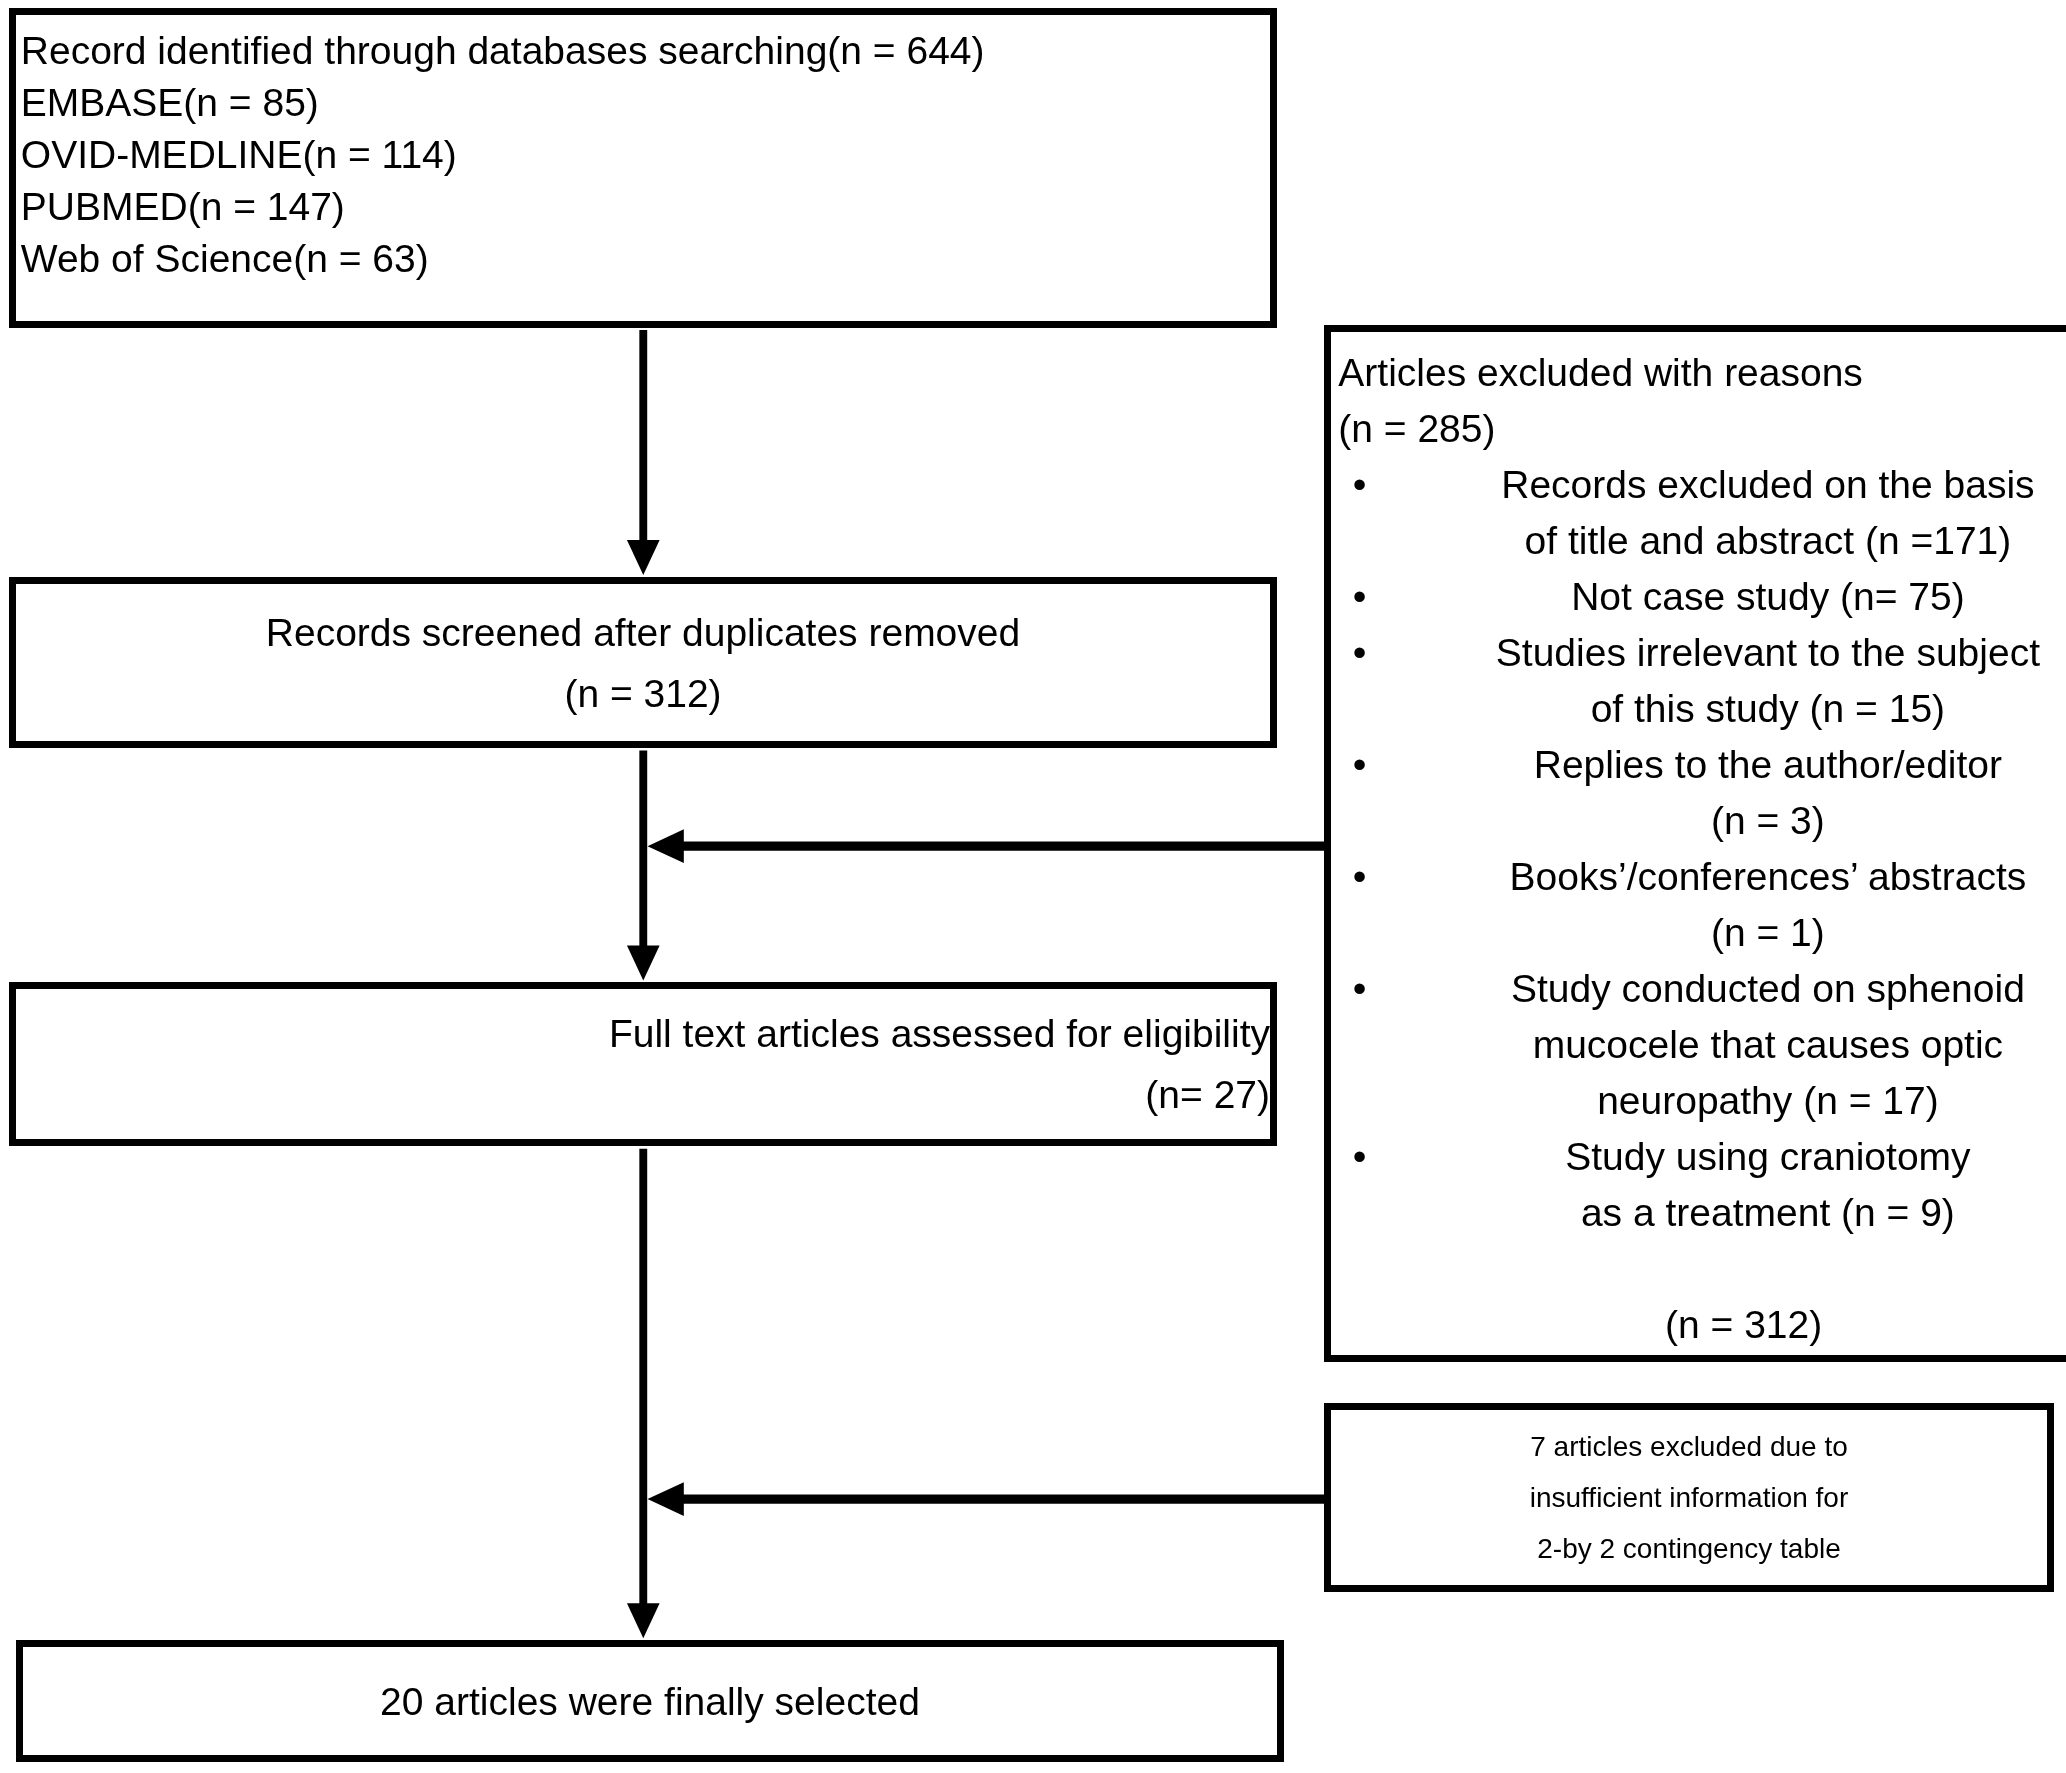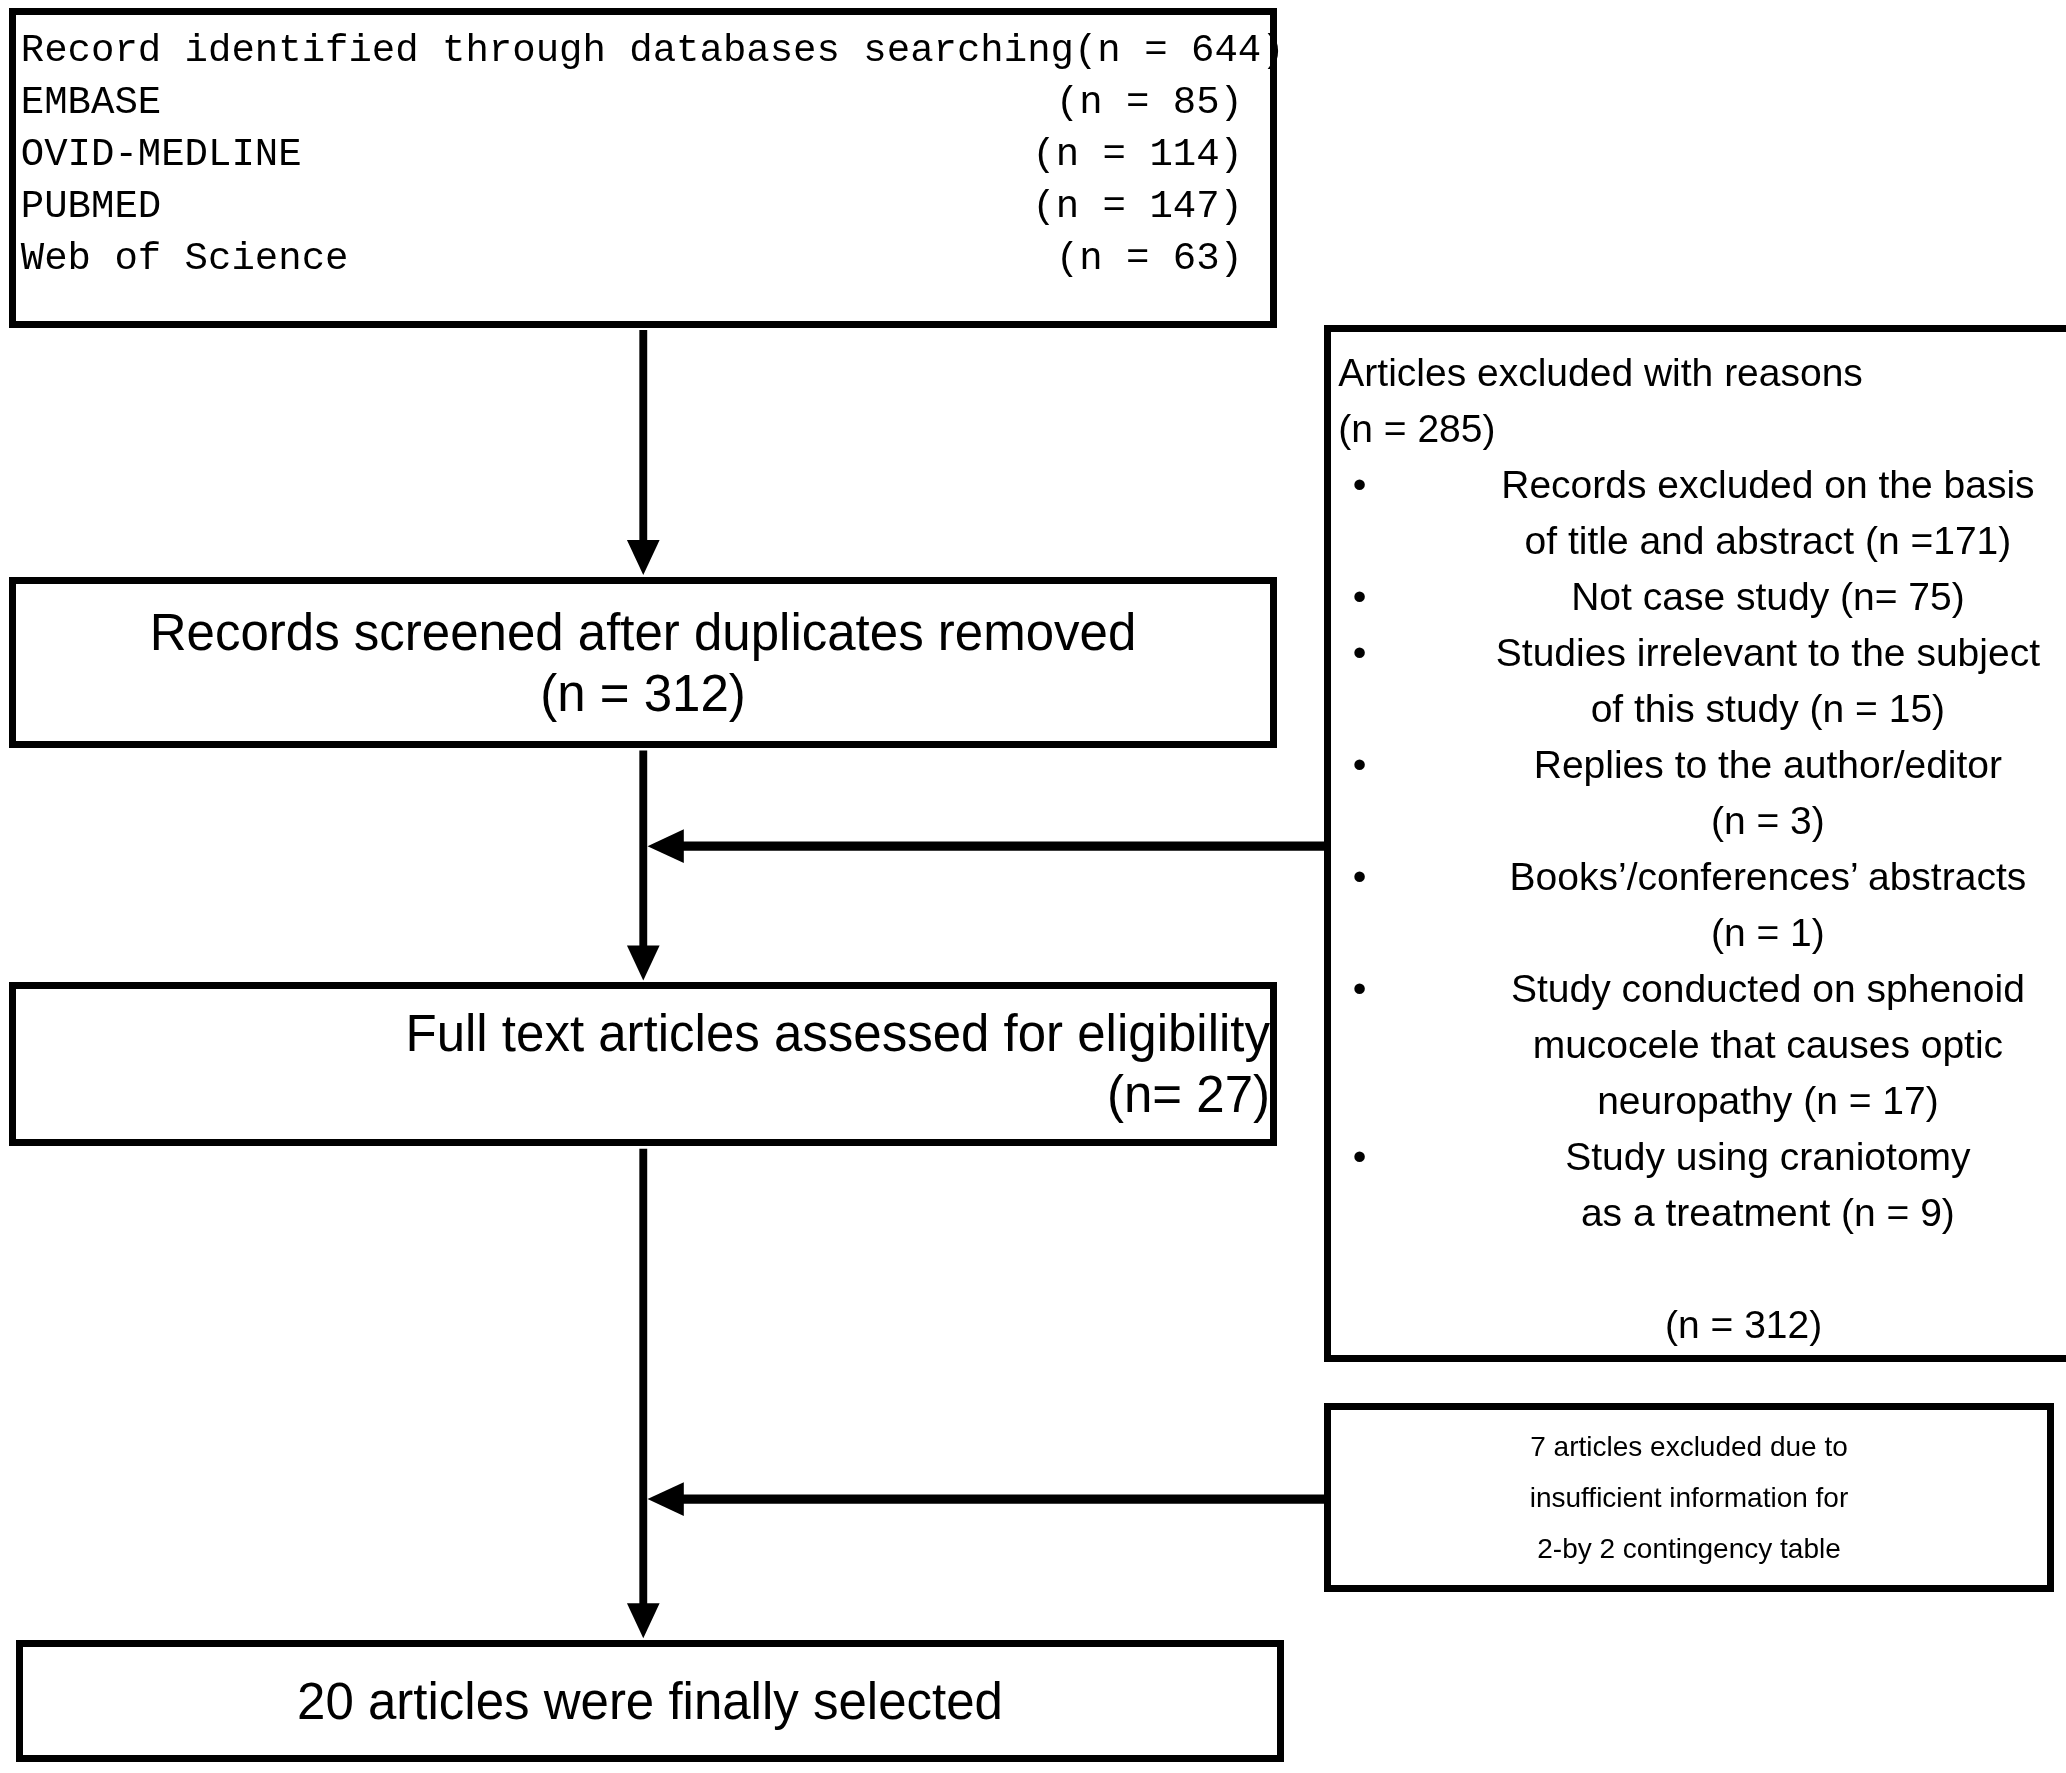--- a/index.html
+++ b/index.html
@@ -16,27 +16,27 @@
     border:7.3px solid #000000;
     background:#ffffff;
     box-sizing:border-box;
   }
   
   #identification-box{
     left:9px;top:7.9px;width:1268px;height:320px;
     padding:9.7px 27px 0 4.8px;
   }
   .id-row{
-    display:flex;justify-content:space-between;
-    font-size:39px;line-height:52px;white-space:nowrap;font-family:Liberation Mono, monospace;
+    display:flex;
+    font-size:39px;line-height:52px;white-space:nowrap;
   }
   
   .center-box{
     display:flex;flex-direction:column;justify-content:center;align-items:center;
-    text-align:center;font-size:51px;line-height:61px;
+    text-align:center;font-size:39px;line-height:61px;
   }
   #screening-box{left:9px;top:577px;width:1268px;height:171px;}
   #eligibility-box{left:9px;top:982px;width:1268px;height:164px;align-items:flex-end;}
   #included-box{left:16px;top:1640px;width:1268px;height:122px;}
   
   #exclusion-panel{
     left:1324px;top:325px;width:844px;height:1037px;
     padding:13.3px 12px 18px 7.3px;
     font-size:39px;line-height:56px;
   }

